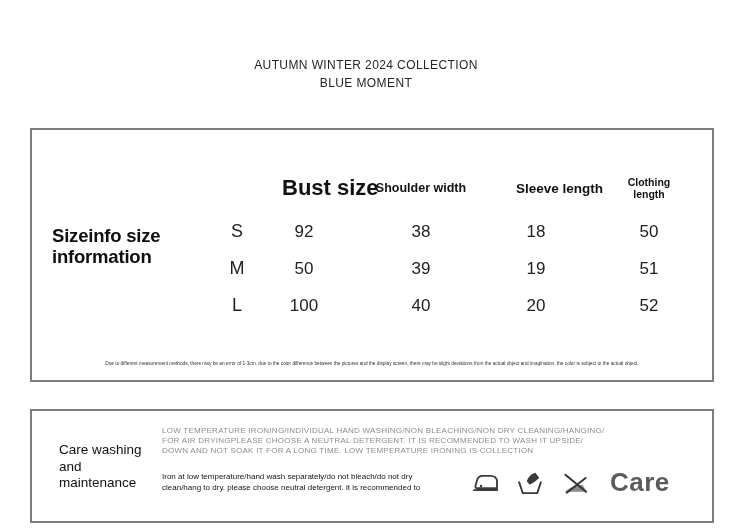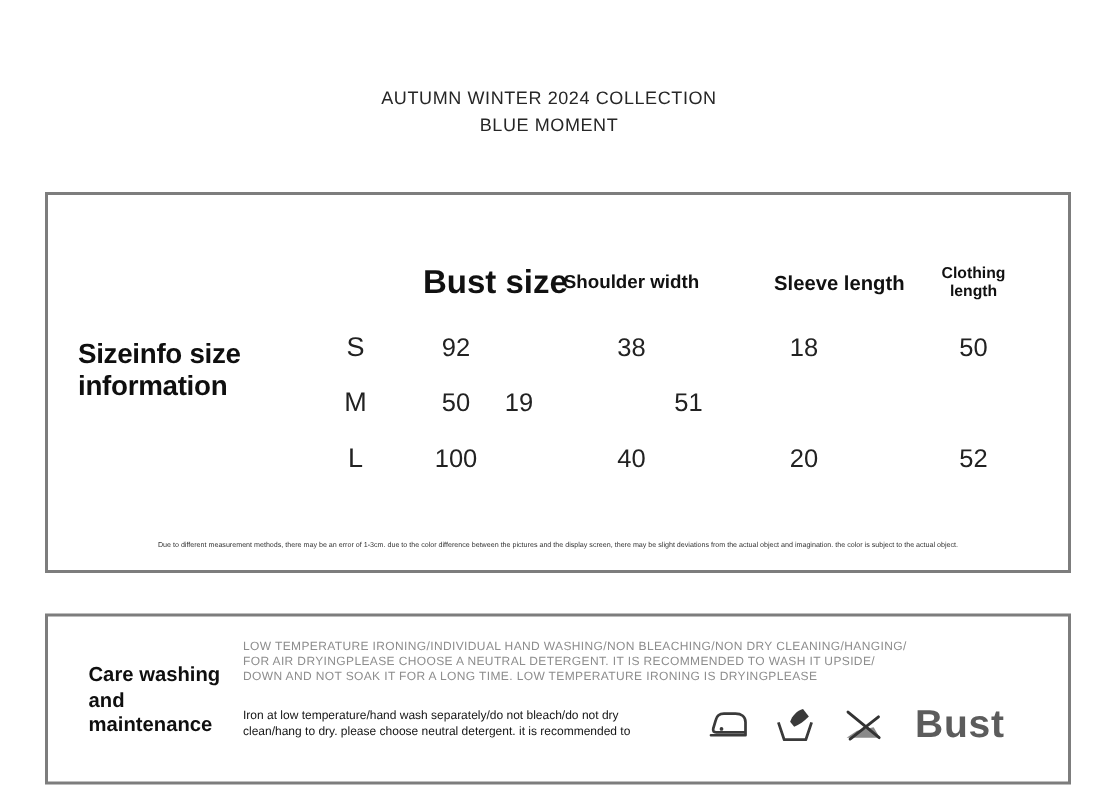--- a/index.html
+++ b/index.html
@@ -43,21 +43,21 @@
     width:200%;transform:scale(0.5);transform-origin:0 50%;
     text-align:center;font-size:9.5px;color:#333;line-height:11px;
   }
   
   .care-box{
     position:absolute;left:30px;top:409px;width:684px;height:114px;
     border:2px solid #7d7d7d;box-sizing:border-box;background:#fff;
   }
   .care-label{
     position:absolute;left:27px;top:31px;width:102px;
-    font-size:13.5px;font-weight:bold;line-height:16.5px;color:#0f0f0f;
+    font-size:13.5px;font-weight:normal;line-height:16.5px;color:#0f0f0f;
   }
   .care-upper{
     position:absolute;left:130px;top:15px;width:520px;
     font-size:8px;line-height:10px;color:#8d8d8d;letter-spacing:0.25px;white-space:nowrap;
   }
   .care-lower-row{
     position:absolute;left:130px;top:56px;right:12px;display:flex;align-items:center;
   }
   .care-lower{
     width:292px;font-size:8px;font-weight:normal;line-height:10.5px;color:#141414;white-space:nowrap;
@@ -94,20 +94,21 @@
       <div class="td c1 cell-size">S</div>
       <div class="td c2 cell-val">92</div>
       <div class="td c3 cell-val">38</div>
       <div class="td c4 cell-val">18</div>
       <div class="td c5 cell-val">50</div>
     </div>
 
     <div class="tr tr-body">
       <div class="td c1 cell-size">M</div>
       <div class="td c2 cell-val">50</div>
+      <div class="td c3 cell-val">39</div>
       <div class="td c4 cell-val">19</div>
       <div class="td c5 cell-val">51</div>
     </div>
 
     <div class="tr tr-body">
       <div class="td c1 cell-size">L</div>
       <div class="td c2 cell-val">100</div>
       <div class="td c3 cell-val">40</div>
       <div class="td c4 cell-val">20</div>
       <div class="td c5 cell-val">52</div>
@@ -118,21 +119,21 @@
     <div class="inner">Due to different measurement methods, there may be an error of 1-3cm. due to the color difference between the pictures and the display screen, there may be slight deviations from the actual object and imagination. the color is subject to the actual object.</div>
   </div>
 </section>
 
 <section class="care-box">
   <div class="care-label">Care washing and maintenance</div>
 
   <div class="care-upper">
     <div>LOW TEMPERATURE IRONING/INDIVIDUAL HAND WASHING/NON BLEACHING/NON DRY CLEANING/HANGING/</div>
     <div>FOR AIR DRYINGPLEASE CHOOSE A NEUTRAL DETERGENT. IT IS RECOMMENDED TO WASH IT UPSIDE/</div>
-    <div>DOWN AND NOT SOAK IT FOR A LONG TIME. LOW TEMPERATURE IRONING IS DRYINGPLEASE</div>
+    <div>DOWN AND NOT SOAK IT FOR A LONG TIME. LOW TEMPERATURE IRONING IS COLLECTION</div>
   </div>
 
   <div class="care-lower-row">
     <div class="care-lower">
       <div>Iron at low temperature/hand wash separately/do not bleach/do not dry</div>
       <div>clean/hang to dry. please choose neutral detergent. it is recommended to</div>
     </div>
 
     <div class="care-icons">
       <span>
@@ -148,15 +149,15 @@
         </svg>
       </span>
       <span>
         <svg width="33" height="24" viewBox="0 0 34 26">
           <path d="M5 22.5 L29 22.5 L24.5 15 L12.5 17.5 Z" fill="#8a8a8a"></path>
           <path d="M6 4 L28.5 22.5 M28 7.5 L7.5 23.5" stroke="#333333" stroke-width="2.1" fill="none" stroke-linecap="round"></path>
         </svg>
       </span>
     </div>
 
-    <div class="area-label">Bust</div>
+    <div class="area-label">Care</div>
   </div>
 </section>
 
 </body></html>

